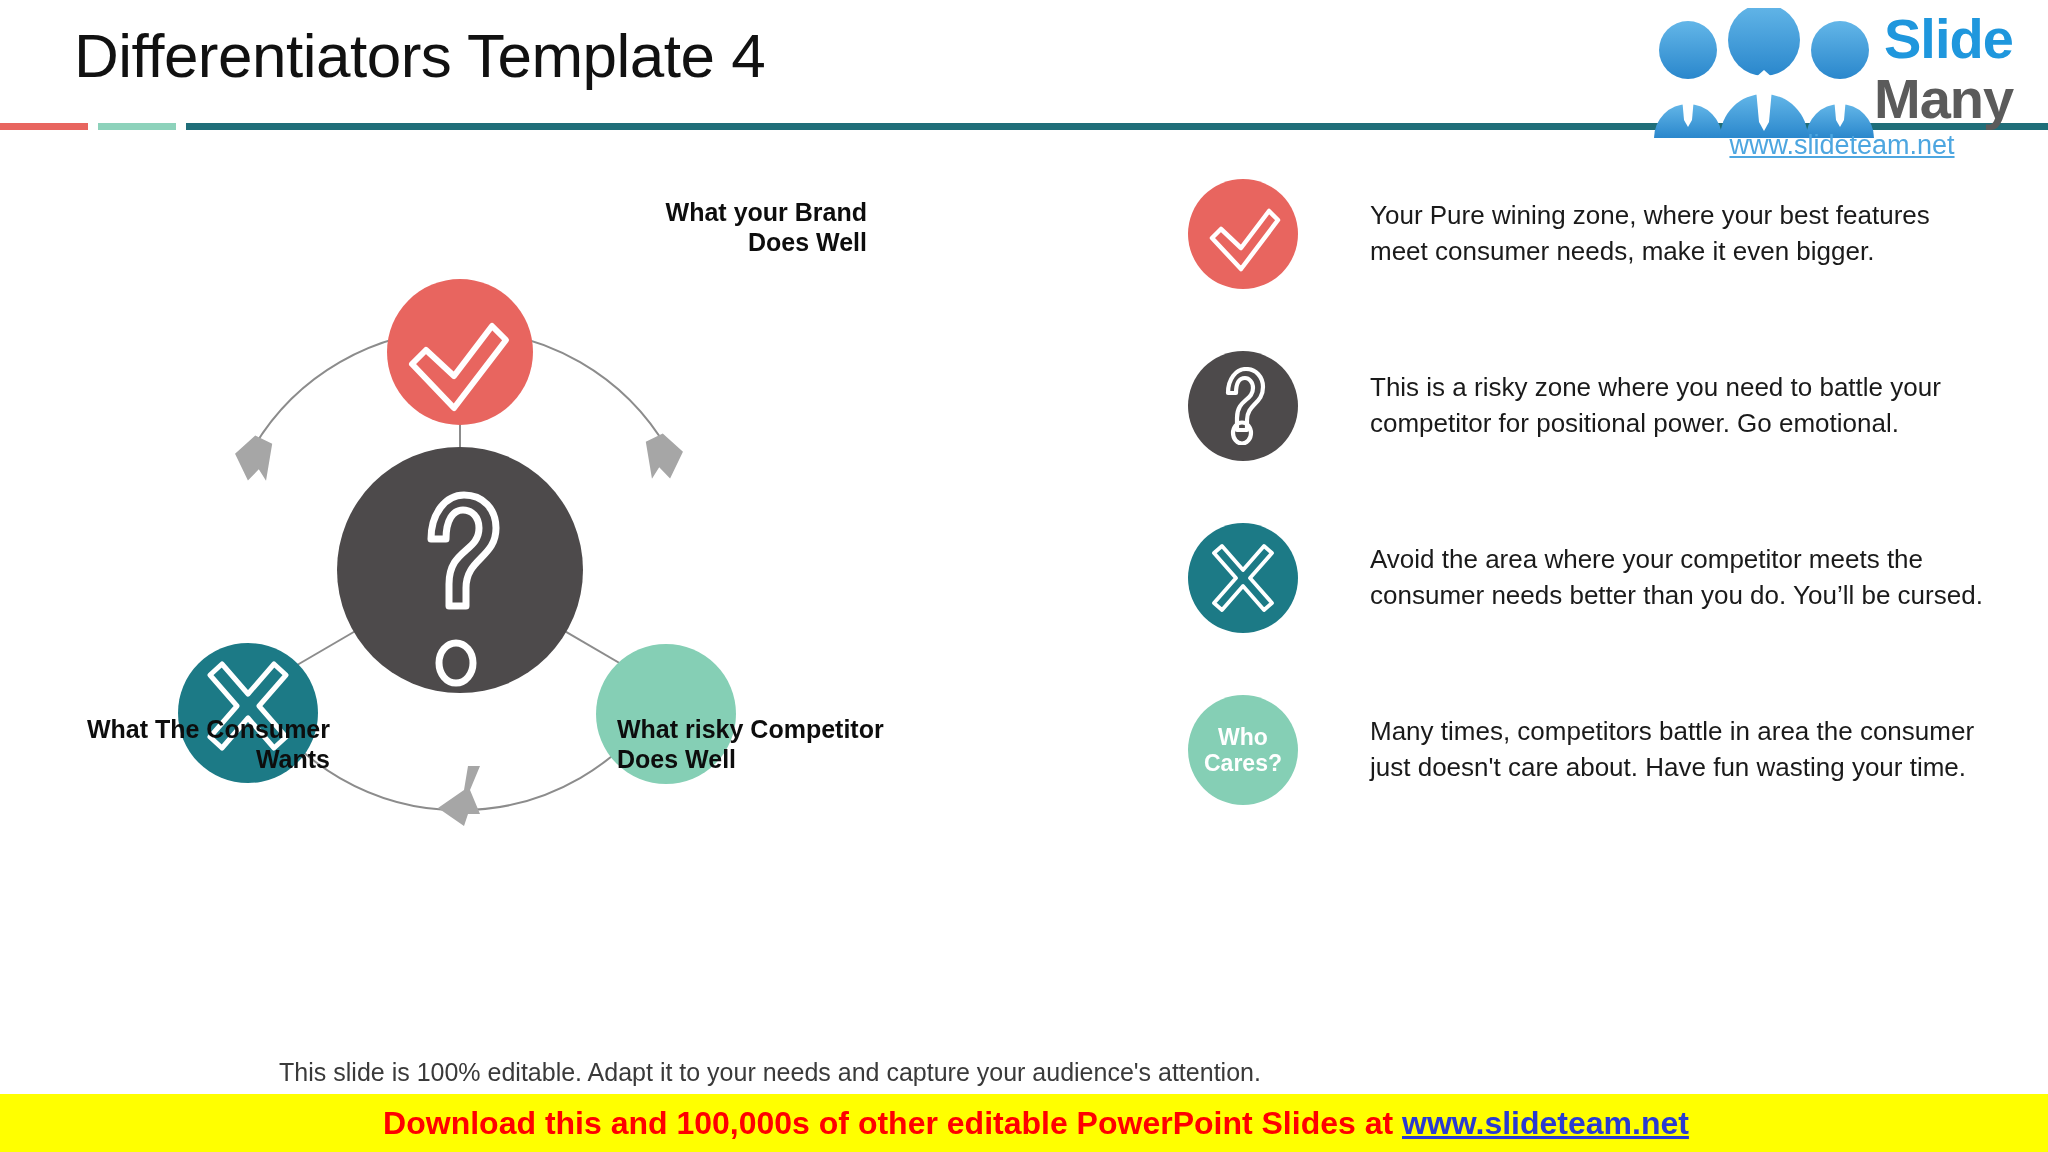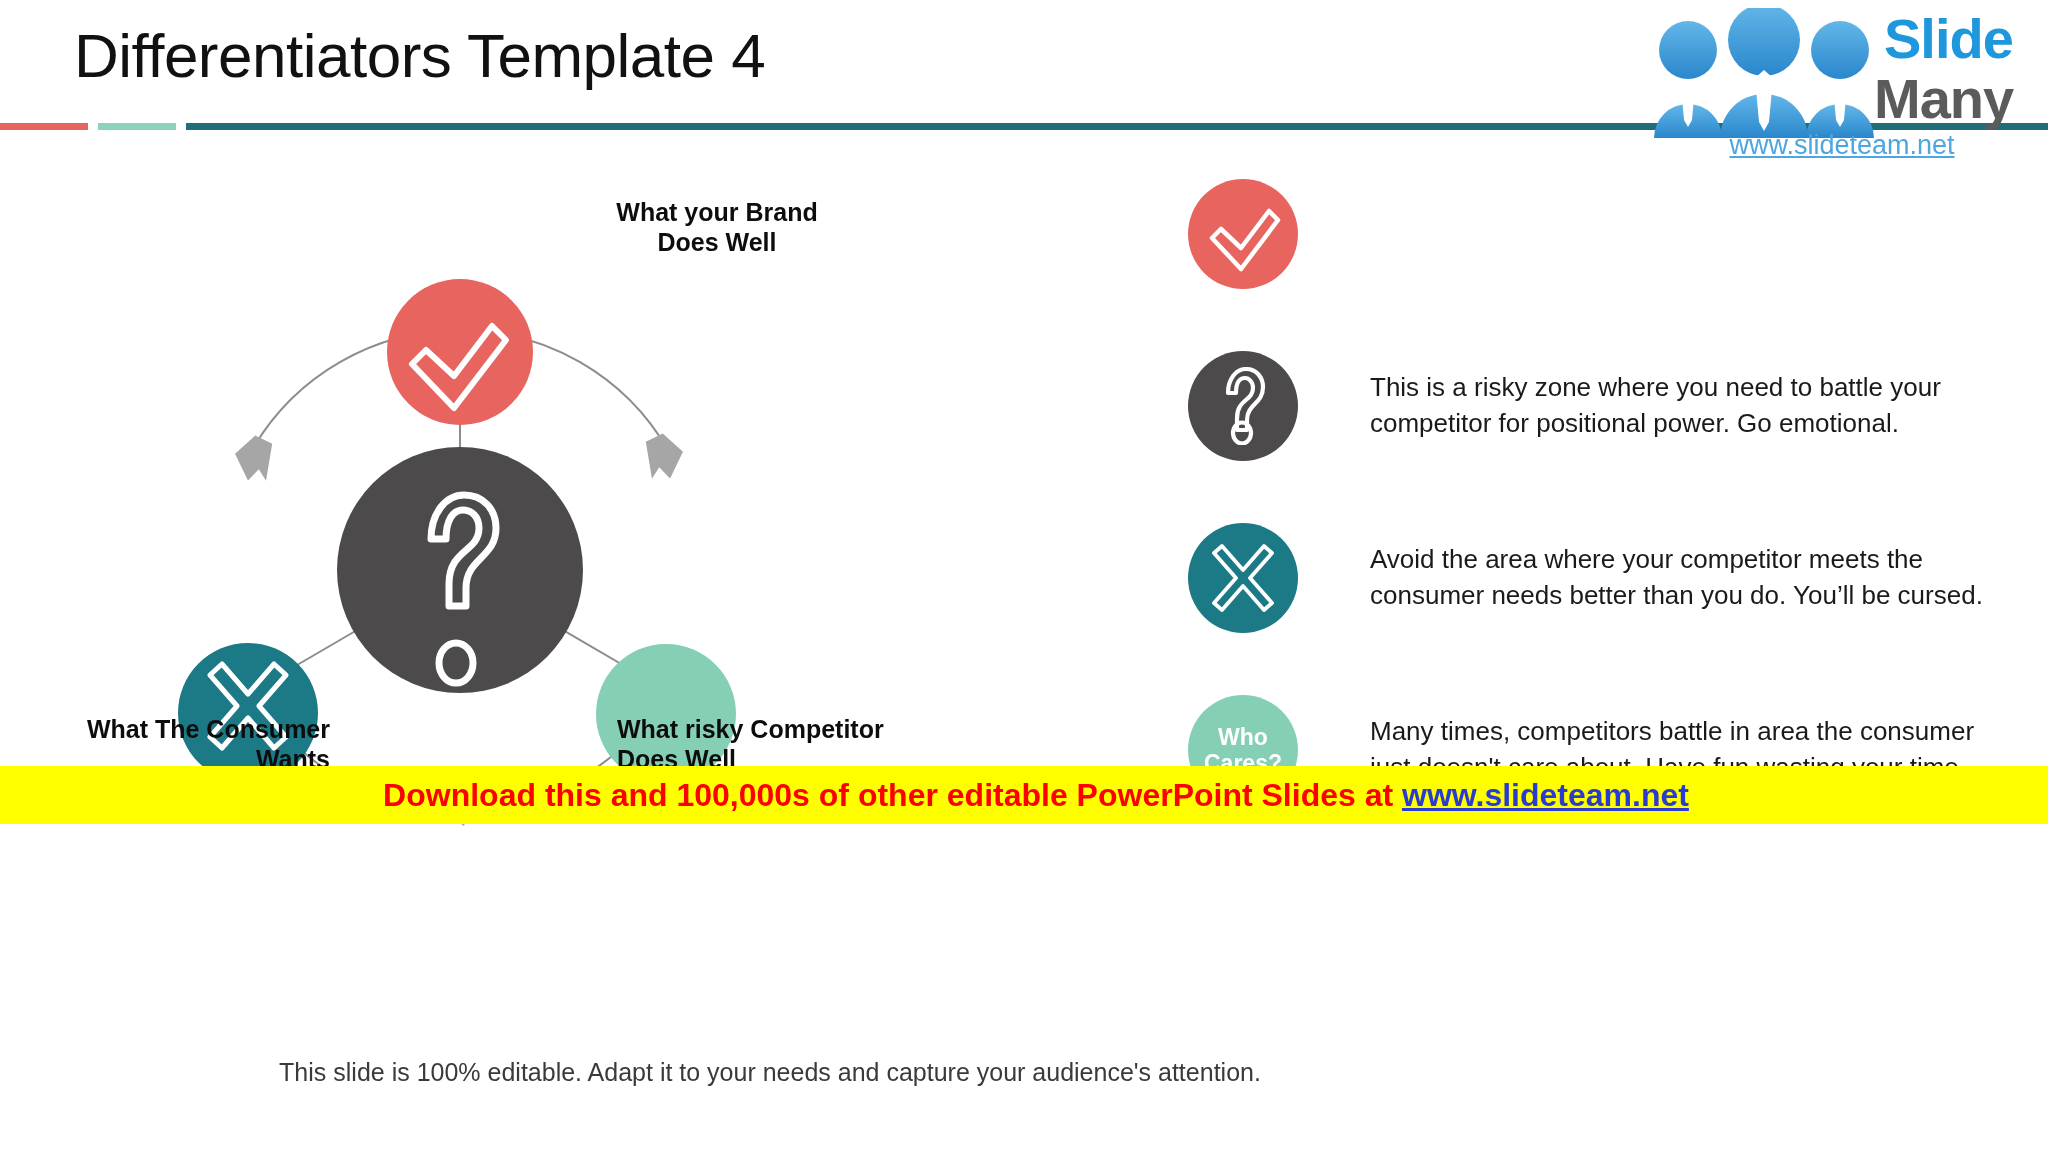--- a/index.html
+++ b/index.html
@@ -4,21 +4,21 @@
 <style>
   * { margin:0; padding:0; box-sizing:border-box; }
   html, body {
     width:2048px; height:1152px;
     background:#ffffff;
     font-family:"Liberation Sans", sans-serif;
     overflow:hidden;
   }
   #slide {
     position:relative;
-    width:2048px; height:824px;
+    width:2048px; height:1152px;
     background:#ffffff;
   }
 
   
   .title {
     position:absolute;
     left:74px; top:20px;
     font-size:62px;
     font-weight:400;
     color:#111111;
@@ -70,21 +70,21 @@
   }
   .diagram svg { position:absolute; left:0; top:0; }
 
   .node-label {
     position:absolute;
     font-size:25px;
     font-weight:bold;
     color:#0d0d0d;
     line-height:1.18;
   }
-  .node-label.brand     { left:507px; top:28px;  width:300px; text-align:center; }
+  .node-label.brand     { left:507px; top:28px;  width:300px; text-align:right; }
   .node-label.consumer  { left:0px;   top:545px; width:270px; text-align:right; }
   .node-label.competitor{ left:557px; top:545px; width:320px; text-align:left; }
 
   .circle-text {
     position:absolute;
     color:#ffffff;
     font-size:26px;
     font-weight:bold;
     text-align:center;
     line-height:1.2;
@@ -264,20 +264,21 @@
   </div>
 
   <div class="items">
 
     <div class="item i0">
       <div class="bullet-icon" style="background:#e8655f">
         <svg width="78" height="78" viewBox="0 0 78 78">
           <path d="M17 34 l-9 9 l29 31 l37 -49 l-9 -9 l-28 37 z" fill="none" stroke="#ffffff" stroke-width="4.5" stroke-linejoin="round"></path>
         </svg>
       </div>
+      <div class="item-text">Your Pure wining zone, where your best features meet consumer needs, make it even bigger.</div>
     </div>
 
     <div class="item i1">
       <div class="bullet-icon" style="background:#4d4a4b">
         <svg width="78" height="78" viewBox="0 0 78 78">
           <g fill="none" stroke="#ffffff" stroke-width="4.2" stroke-linejoin="round" stroke-linecap="round">
             <path d="M24 26 c0 -14 8 -24 18 -24 c10 0 17 8 17 18 c0 17 -16 17 -16 33 l0 10 l-10 0 l0 -12 c0 -19 16 -17 16 -30 c0 -6 -4 -10 -8 -10 c-6 0 -9 5 -9 15 z"></path>
             <ellipse cx="38" cy="66" rx="9" ry="10.5"></ellipse>
           </g>
         </svg>

